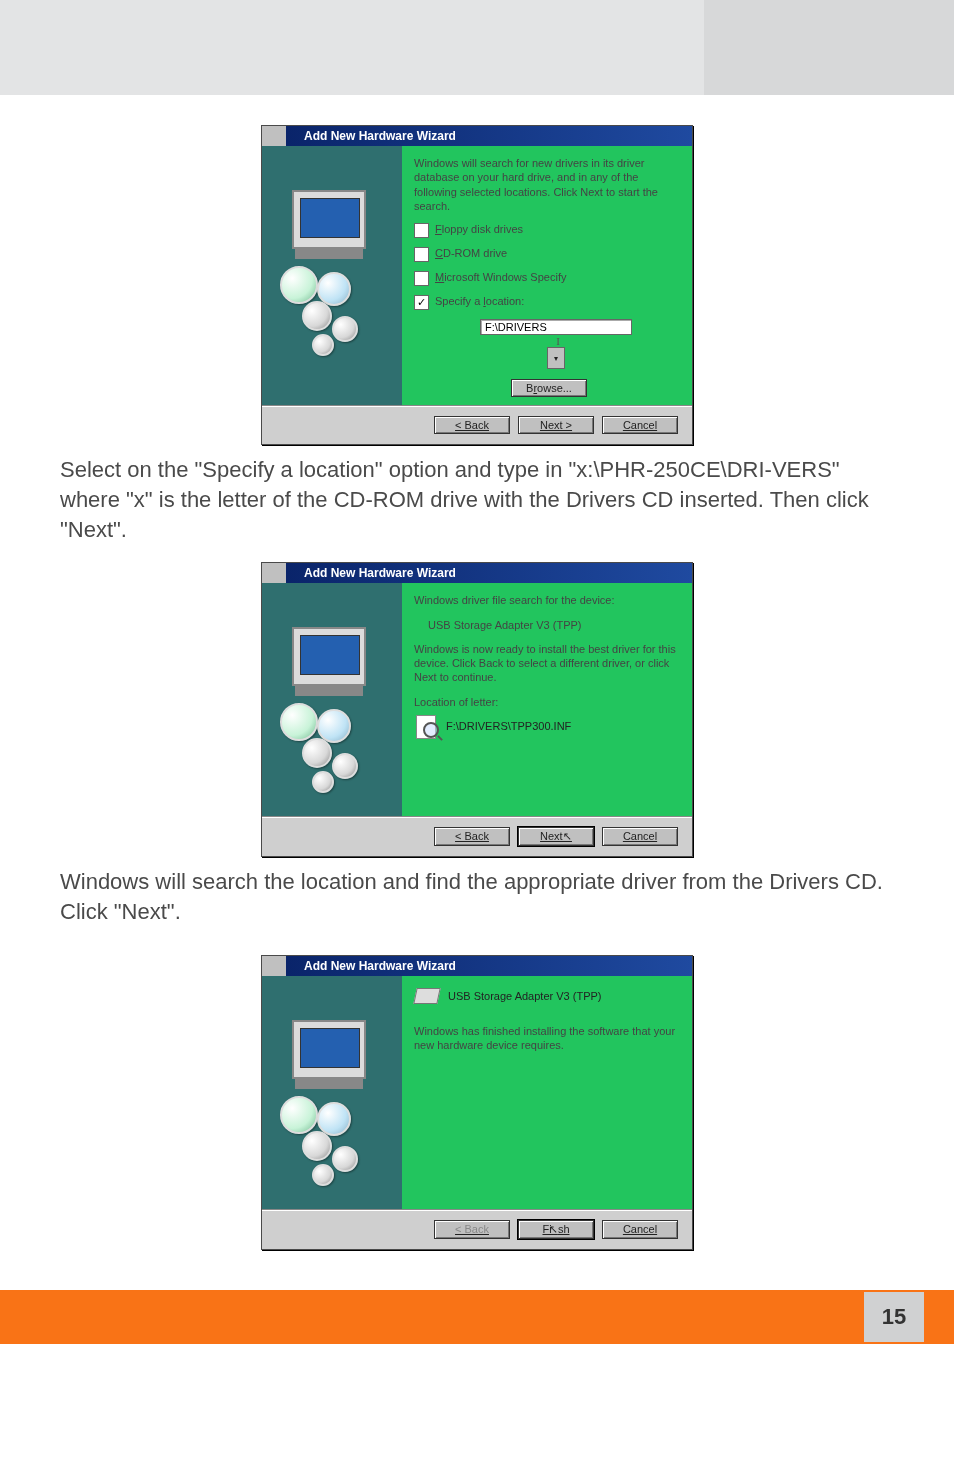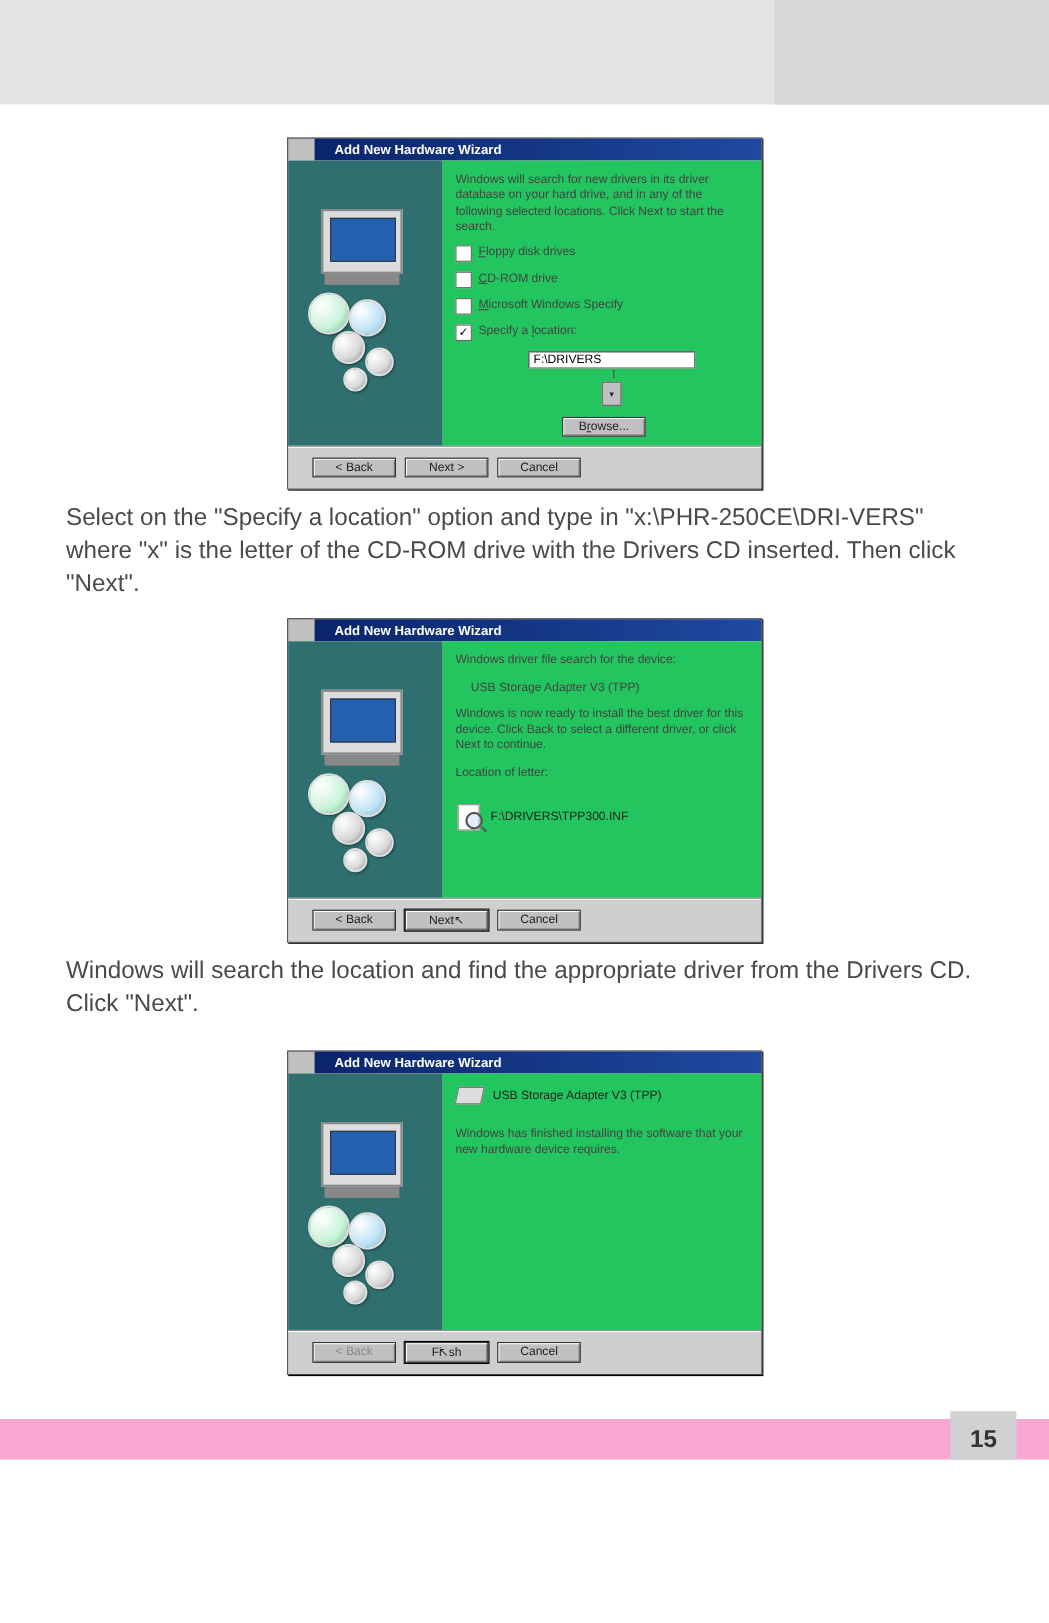--- a/index.html
+++ b/index.html
@@ -173,22 +173,23 @@
     margin-left: 8px;
     color: #222;
   }
   .btn.disabled { color: #888; }
   .btn.highlighted { box-shadow: inset 1px 1px 0 #fff, inset -1px -1px 0 #777, 0 0 0 1px #000; }
   .btnbar {
     border-top: 1px solid #888;
     box-shadow: inset 0 1px 0 #fff;
     padding: 10px 14px;
     display: flex;
-    justify-content: flex-start;
+    justify-content: flex-end;
     background: #cfcfcf;
+    text-decoration: underline;
   }
   .inf-icon {
     width: 26px;
     height: 26px;
     margin-right: 6px;
     position: relative;
     flex-shrink: 0;
   }
   .inf-icon .page {
     position: absolute;
@@ -231,30 +232,30 @@
     height: 14px;
     background: #ddd;
     border: 1px solid #777;
     transform: skewX(-12deg);
     top: 2px;
     left: 1px;
   }
   .locrow {
     display: flex;
     align-items: center;
-    margin-top: 20px;
+    margin-top: 4px;
   }
   .toprow {
     display: flex;
     align-items: center;
     margin-bottom: 18px;
   }
   .footer {
-    background: #f9a8d4;
-    height: 37px;
+    background: #f97316;
+    height: 54px;
     display: flex;
     justify-content: flex-end;
     align-items: center;
     padding-right: 30px;
   }
   .pagenum-box {
     width: 60px;
     height: 50px;
     background: #d0d1d2;
     display: flex;

